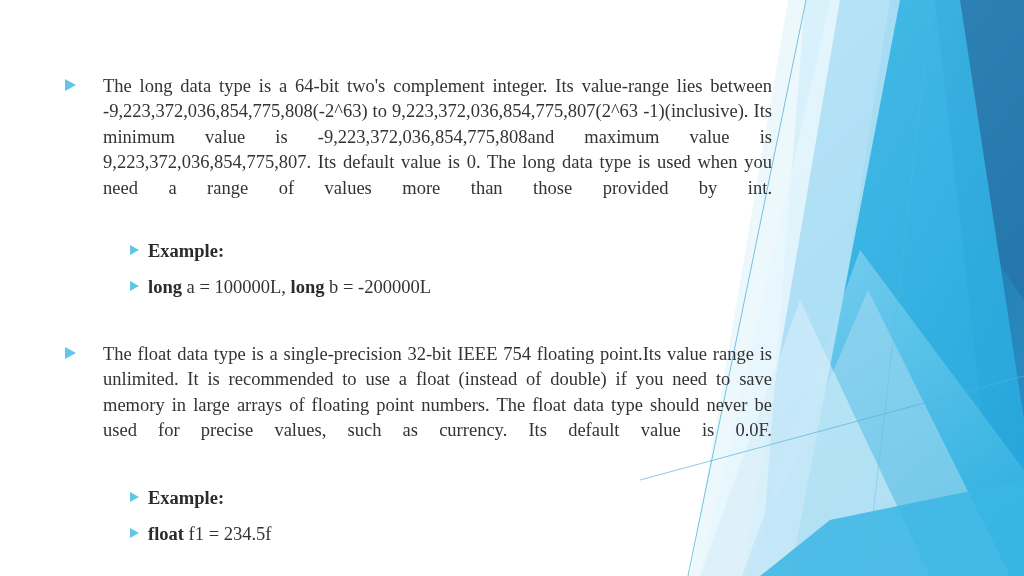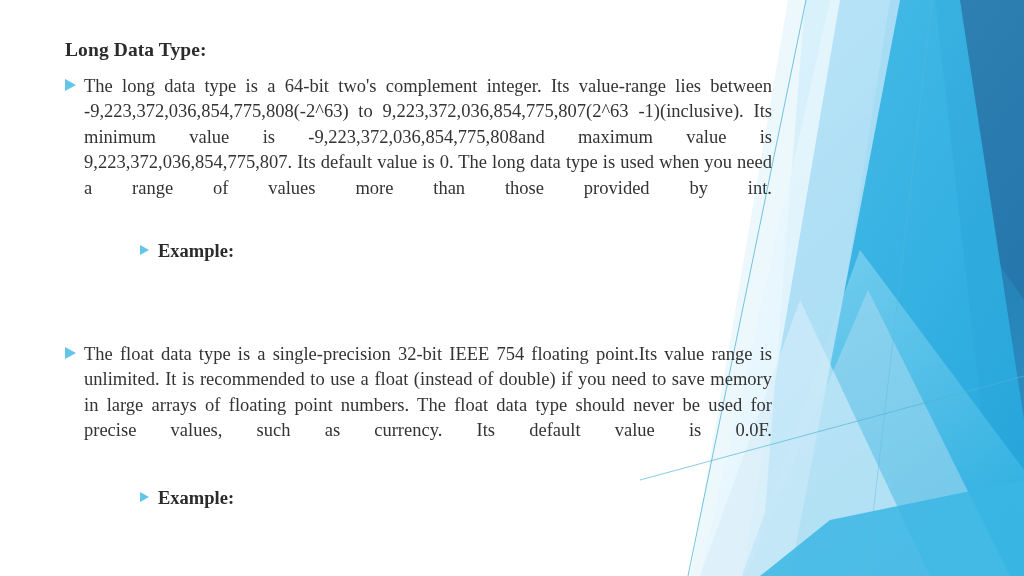--- a/index.html
+++ b/index.html
@@ -68,33 +68,33 @@
     top: 5px;
     width: 0;
     height: 0;
     border-top: 6.5px solid transparent;
     border-bottom: 6.5px solid transparent;
     border-left: 11px solid #62c6e8;
   }
 
   .bullet-text {
     display: block;
-    margin-left: 19px;
+    margin-left: 38px;
     text-align: justify;
     text-align-last: justify;
     font-size: 18.5px;
     line-height: 25.4px;
     color: #333333;
     word-spacing: 0.2px;
   }
 
   
   .sub-row {
     position: absolute;
-    left: 140px;
+    left: 130px;
   }
   .sub-marker {
     position: absolute;
     left: 0px;
     top: 6px;
     width: 0;
     height: 0;
     border-top: 5.5px solid transparent;
     border-bottom: 5.5px solid transparent;
     border-left: 9.5px solid #62c6e8;
@@ -168,39 +168,46 @@
 
     <polygon points="830,520 1024,480 1024,576 760,576" fill="#3bb6e4" opacity="0.85"></polygon>
 
     <line x1="806" y1="0" x2="688" y2="576" stroke="#5cb9d8" stroke-width="1" opacity="0.85"></line>
     <line x1="932" y1="0" x2="866" y2="576" stroke="#5cb9d8" stroke-width="0.8" opacity="0.5"></line>
     <line x1="640" y1="480" x2="1024" y2="376" stroke="#4fb3d6" stroke-width="0.9" opacity="0.75"></line>
   </svg>
 
   <div id="content">
 
-    <div class="section-heading" style="top:38px;">Long Data Type:</div>
 
     <div class="bullet-row" style="top:74px;">
       <span class="bullet-marker"></span>
       <span class="bullet-text">The long data type is a 64-bit two's complement integer. Its value-range lies between -9,223,372,036,854,775,808(-2^63) to 9,223,372,036,854,775,807(2^63 -1)(inclusive). Its minimum value is -9,223,372,036,854,775,808and maximum value is 9,223,372,036,854,775,807. Its default value is 0. The long data type is used when you need a range of values more than those provided by int.</span>
     </div>
 
     <div class="sub-row" style="top:239px;">
       <span class="sub-marker"></span>
       <span class="sub-text bold">Example:</span>
     </div>
 
+    <div class="sub-row" style="top:275px;">
+      <span class="sub-marker"></span>
+      <span class="sub-text"><span class="kw">long</span><span> a = 100000L, </span><span class="kw">long</span><span> b = -200000L</span></span>
+    </div>
 
 
     <div class="bullet-row" style="top:342px;">
       <span class="bullet-marker"></span>
       <span class="bullet-text">The float data type is a single-precision 32-bit IEEE 754 floating point.Its value range is unlimited. It is recommended to use a float (instead of double) if you need to save memory in large arrays of floating point numbers. The float data type should never be used for precise values, such as currency. Its default value is 0.0F.</span>
     </div>
 
     <div class="sub-row" style="top:486px;">
       <span class="sub-marker"></span>
       <span class="sub-text bold">Example:</span>
     </div>
 
+    <div class="sub-row" style="top:522px;">
+      <span class="sub-marker"></span>
+      <span class="sub-text"><span class="kw">float</span><span> f1 = 234.5f</span></span>
+    </div>
 
   </div>
 </div>
 
 </body></html>

